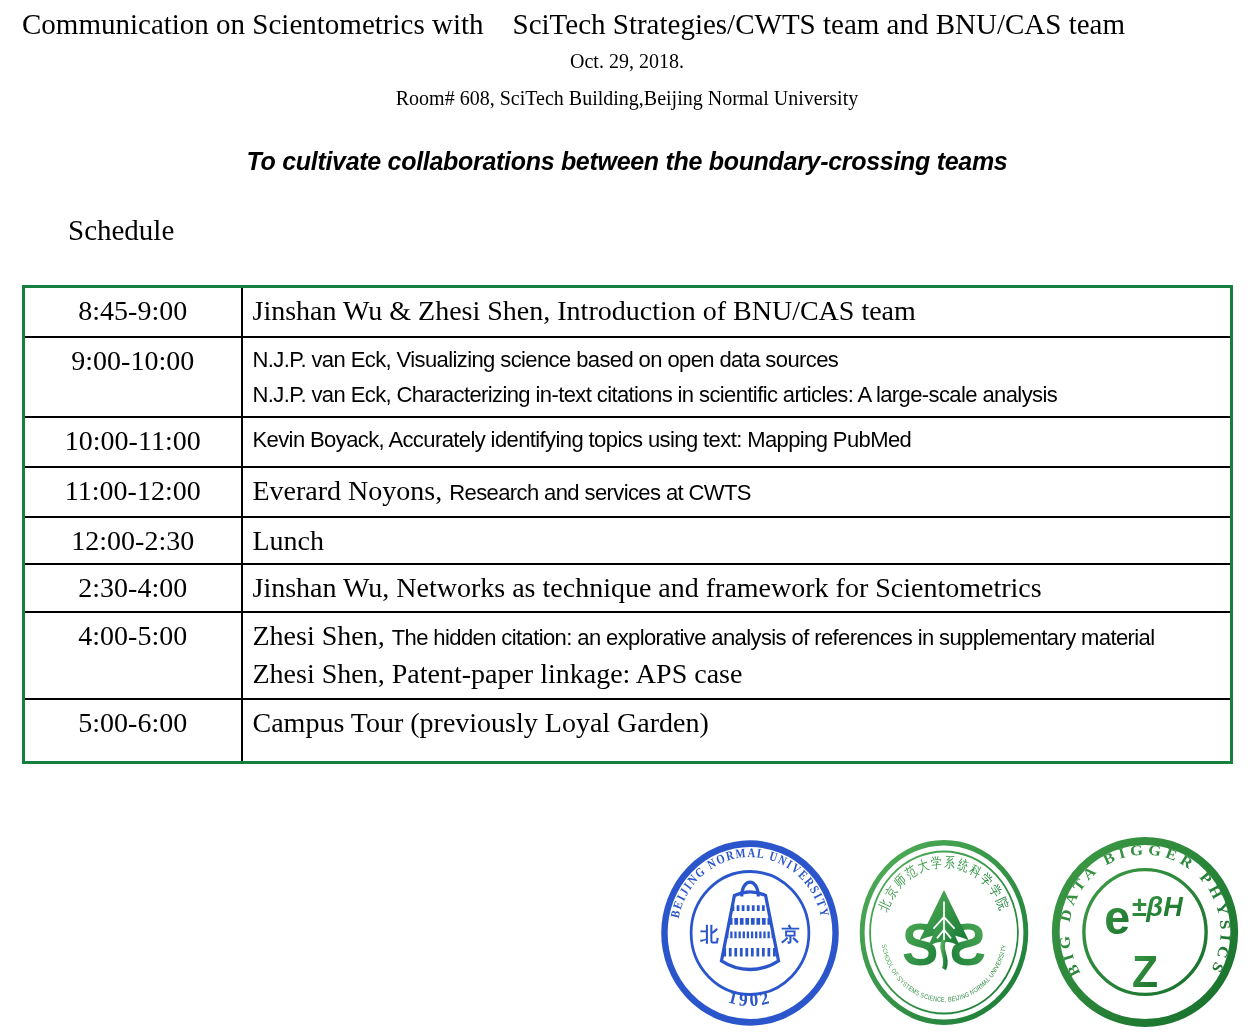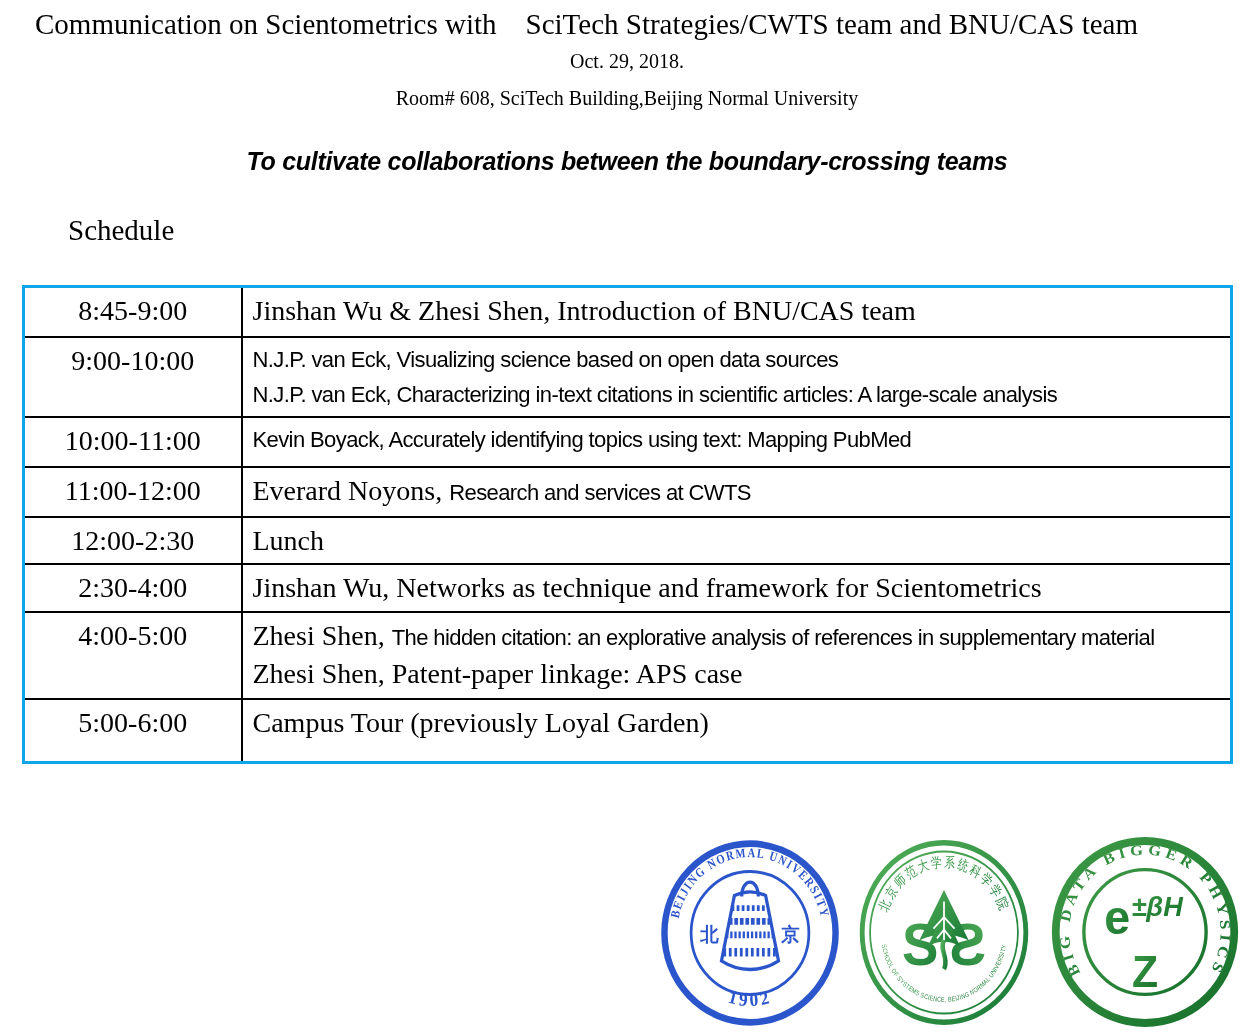--- a/index.html
+++ b/index.html
@@ -3,33 +3,33 @@
 <meta charset="utf-8">
 <style>
   html,body{margin:0;padding:0;}
   body{
     width:1254px;height:1034px;background:#ffffff;color:#000;
     font-family:"Liberation Serif", serif;
     position:relative;overflow:hidden;
   }
   
   .header{position:absolute;top:6px;left:0;width:100%;}
-  .h-line1{white-space:pre;padding-left:35px;font-size:29px;line-height:37px;}
+  .h-line1{white-space:pre;padding-left:22px;font-size:29px;line-height:37px;}
   .h-line2,.h-line3{text-align:center;font-size:20px;line-height:37px;}
   .subtitle{
     position:absolute;top:147px;left:0;width:100%;text-align:center;
     font-family:"Liberation Sans", sans-serif;font-weight:bold;font-style:italic;
     font-size:25px;letter-spacing:-0.3px;
   }
   .schedule-label{position:absolute;top:214px;left:20px;font-size:29px;margin-left:48px;}
 
   
   table.schedule{
     position:absolute;left:22px;top:285px;width:1211px;
-    border-collapse:collapse;border:3px solid #0ea5e9;
+    border-collapse:collapse;border:3px solid #15803d;
     table-layout:fixed;
   }
   table.schedule td{border:2px solid #000;vertical-align:top;box-sizing:border-box;}
   td.time-cell{
     width:218px;text-align:center;font-size:28px;line-height:36px;
     padding-top:5px;font-family:"Liberation Serif", serif;
   }
   td.content-cell{padding:4px 4px 4px 10px;}
   .seg-serif{font-family:"Liberation Serif", serif;font-size:28px;line-height:37px;}
   .seg-sans{

